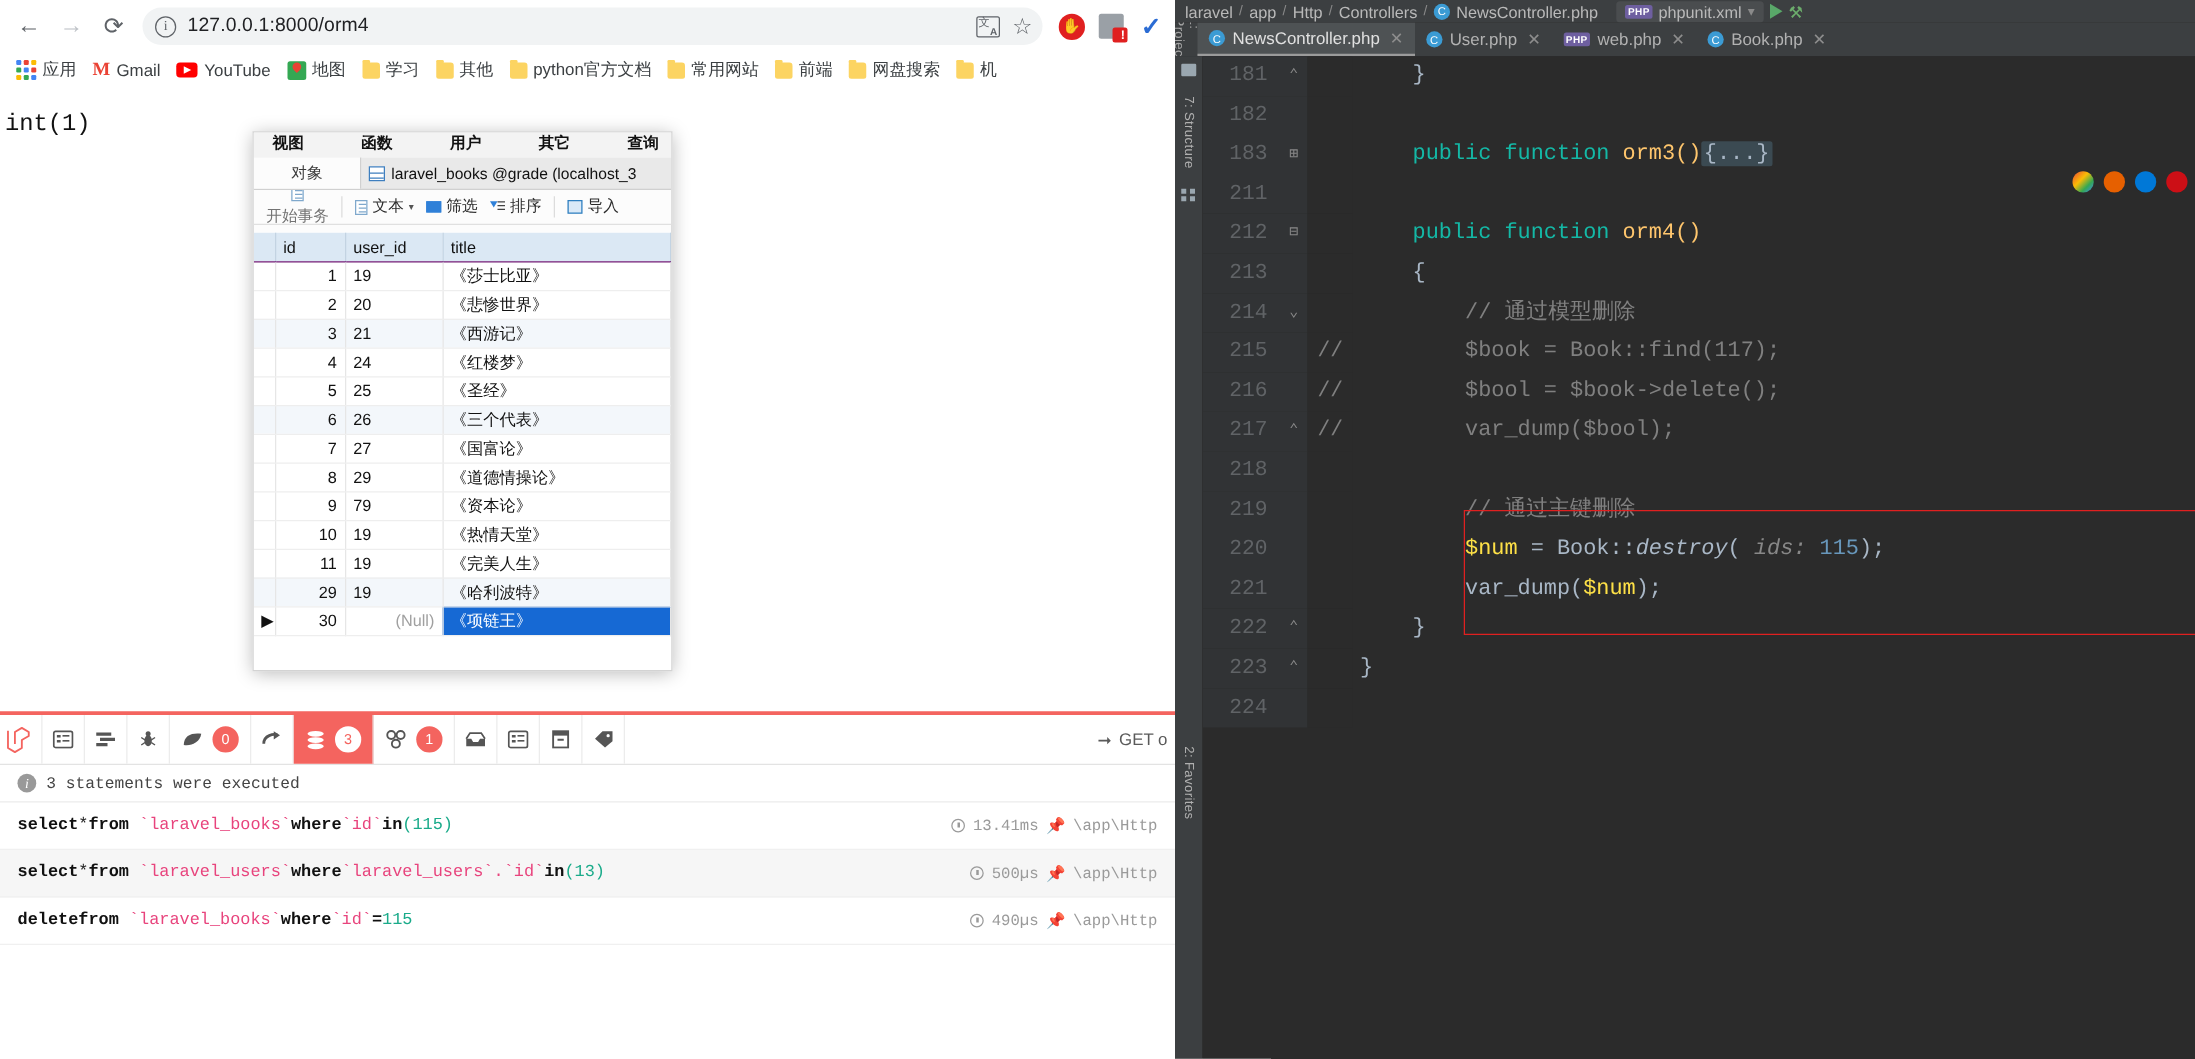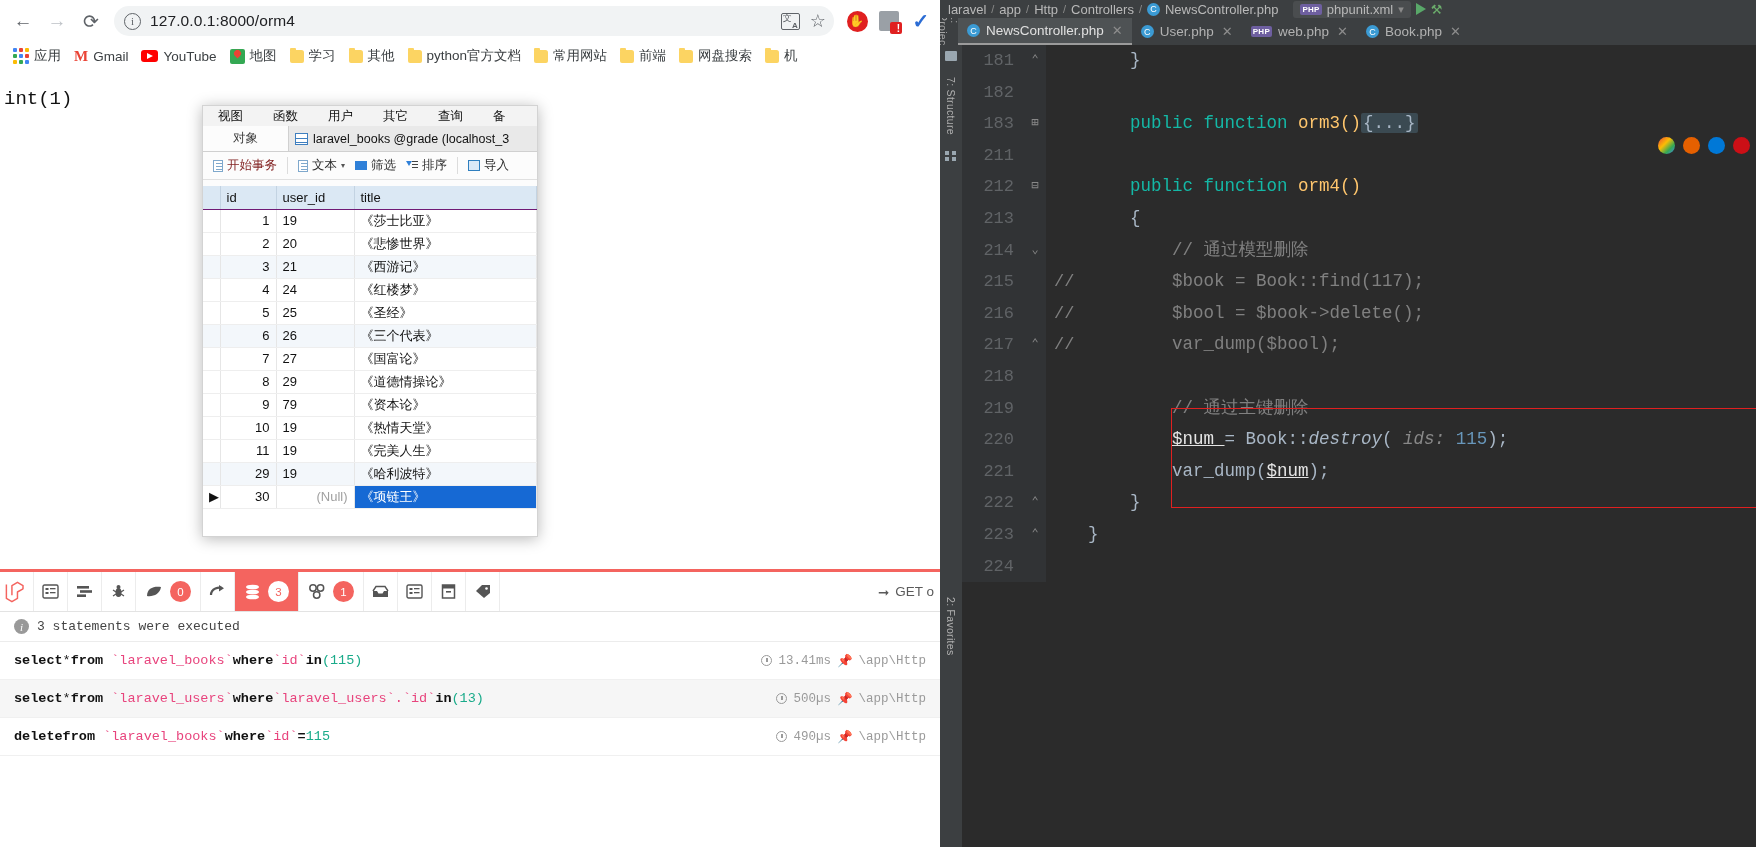--- a/index.html
+++ b/index.html
@@ -55,34 +55,34 @@
     background:#fcd462; border-radius:1px 1px 0 0; }
 
   .page { position:absolute; left:0; top:70px; right:0; bottom:0; background:#fff; }
   .int1 { position:absolute; left:4px; top:18px; font-size:19px; color:#111;
     font-family:"Liberation Mono", monospace; }
 
   
   .navicat { position:absolute; left:202px; top:105px; width:336px; height:432px;
     background:#fcfcfc; box-shadow:0 2px 14px rgba(0,0,0,.28); overflow:hidden;
     border:1px solid #d3d3d3; }
-  .nv-menubar { height:20px; background:#f3f3f3; display:flex; align-items:center; gap:0; overflow:hidden; }
+  .nv-menubar { height:20px; background:#f3f3f3; display:flex; align-items:flex-start; gap:16px; overflow:hidden;font-weight:bold; }
   .nv-menu { font-size:12.5px; color:#111; padding:0 15px; white-space:nowrap; }
   .nv-objbar { height:26px; background:#e9e9e9; display:flex; align-items:stretch; border-bottom:1px solid #d0d0d0; }
   .nv-tabobj { width:86px; background:#fcfcfc; display:flex; align-items:center; justify-content:center;
     font-size:12.5px; color:#3b3b3b; border-right:1px solid #d0d0d0; }
   .nv-tabtbl { display:flex; align-items:center; gap:5px; padding:0 6px; font-size:12.5px; color:#111; white-space:nowrap; }
   .grid-ic { width:13px; height:12px; border:1.4px solid #3f7fbf; background:#fff; position:relative; flex:0 0 auto; }
   .grid-ic:after { content:""; position:absolute; left:0; top:4px; right:0; height:1.2px; background:#3f7fbf;
     box-shadow:0 4px 0 #3f7fbf; }
   .nv-toolbar { height:28px; background:#fcfcfc; display:flex; align-items:center; gap:2px;
     padding:0 6px; border-bottom:1px solid #e0e0e0; overflow:hidden; }
   .nv-tb { display:flex; align-items:center; gap:4px; font-size:12.5px; color:#2b2b2b;
     padding:2px 4px; white-space:nowrap; }
-  .nv-tb.dim { color:#7f1d1d; }
+  .nv-tb.dim { color:#737373;flex-direction:column; }
   .nv-sep { width:1px; height:17px; background:#dcdcdc; margin:0 4px; }
   .doc-ic { width:10px; height:12px; background:#fff; border:1.3px solid #7fa8cc; position:relative; flex:0 0 auto; }
   .doc-ic:after { content:""; position:absolute; left:1.5px; top:2px; width:6px; height:1px;
     background:#7fa8cc; box-shadow:0 3px 0 #7fa8cc, 0 6px 0 #7fa8cc; }
   .funnel-ic { width:0; height:0; border-left:6px solid #2f80d8; border-right:6px solid #2f80d8;
     border-top:9px solid #2f80d8; flex:0 0 auto; }
   .sort-ic { width:12px; height:12px; position:relative; flex:0 0 auto; }
   .sort-ic:before { content:""; position:absolute; left:0; top:1px; width:0; height:0;
     border-left:3px solid transparent; border-right:3px solid transparent; border-top:5px solid #2f80d8; }
   .sort-ic:after { content:""; position:absolute; left:6px; top:1px; width:6px; height:1.3px;
@@ -172,21 +172,21 @@
   .code-table { width:100%; border-collapse:collapse; }
   .code-table td { vertical-align:top; }
   .gutter-n { width:62px; text-align:right; padding-right:10px; color:#606366; font-size:17px;
     line-height:31.6px; background:#313335; user-select:none; }
   .gutter-f { width:22px; background:#313335; text-align:center; color:#888; font-size:12px; line-height:31.6px; }
   .gutter-c { width:36px; background:#2b2b2b; color:#808080; font-size:17px; line-height:31.6px; padding-left:8px; }
   .code-c { font-size:17.5px; line-height:31.6px; color:#a9b7c6; white-space:pre; padding-left:6px; }
   .kw-o { color:#14b8a6; }
   .fn-y { color:#ffc66d; }
   .cmt { color:#808080; }
-  .var-v { color:#e5e5e5;text-decoration:underline; }
+  .var-v { color:#fde047; }
   .cls-g { color:#a9b7c6; }
   .num-b { color:#6897bb; }
   .hint-p { color:#888; font-style:italic; }
   .fold { background:#3b4a52; border-radius:2px; padding:0 2px; color:#a9b7c6; }
   .redbox { position:absolute; border:1.6px solid #e02020; pointer-events:none; }
   .ide-right-ic { position:absolute; right:6px; top:92px; display:flex; gap:8px; align-items:center; }
   .ri { width:17px; height:17px; border-radius:50%; }
 </style>
 </head>
 <body>

